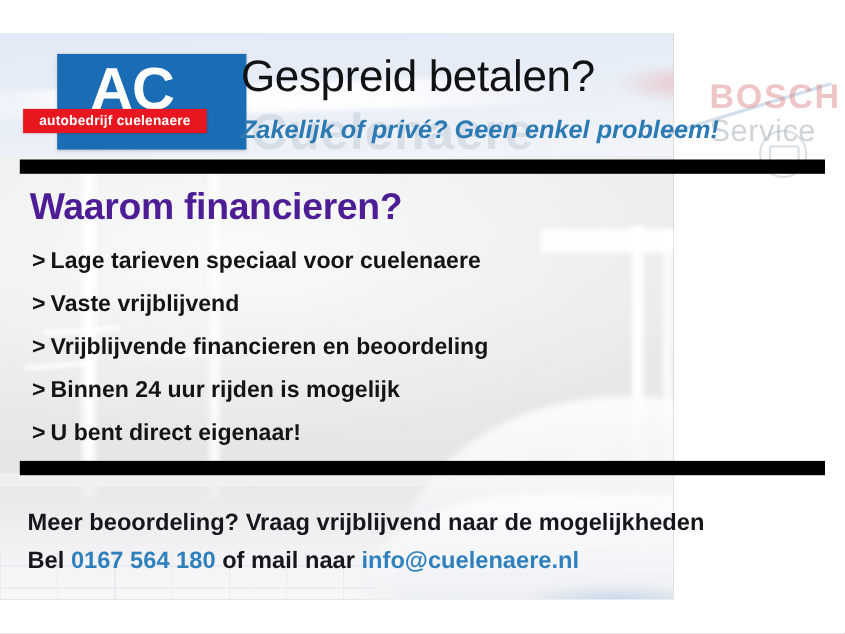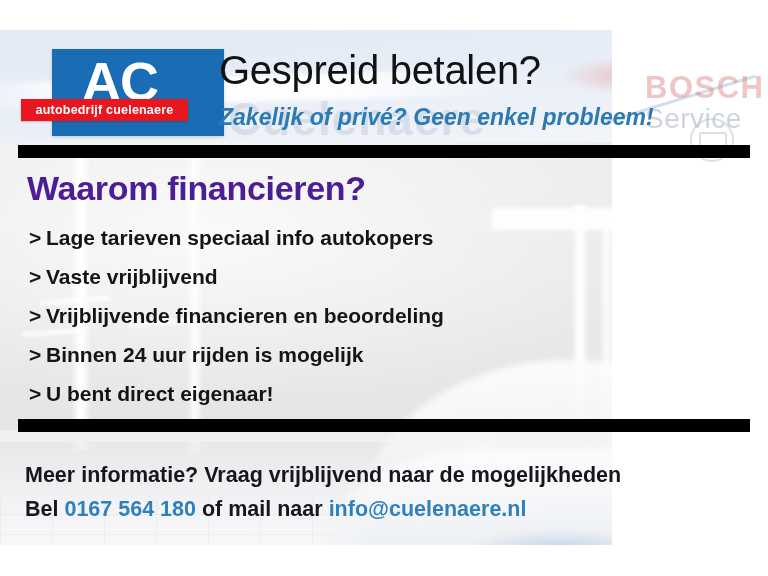--- a/index.html
+++ b/index.html
@@ -384,31 +384,31 @@
   </div>
 
   <div class="headline">Gespreid betalen?</div>
   <div class="subheadline">Zakelijk of privé? Geen enkel probleem!</div>
 
   <div class="rule top-rule"></div>
 
   <div class="section-title">Waarom financieren?</div>
 
   <ul class="benefit-list">
-    <li><span class="chev">&gt;</span><span>Lage tarieven speciaal info autokopers</span></li>
+    <li><span class="chev">&gt;</span><span>Lage tarieven speciaal voor cuelenaere</span></li>
     <li><span class="chev">&gt;</span><span>Vaste vrijblijvend</span></li>
     <li><span class="chev">&gt;</span><span>Vrijblijvende financieren en beoordeling</span></li>
     <li><span class="chev">&gt;</span><span>Binnen 24 uur rijden is mogelijk</span></li>
     <li><span class="chev">&gt;</span><span>U bent direct eigenaar!</span></li>
   </ul>
 
   <div class="rule bottom-rule"></div>
 
   <div class="footer">
-    <div class="footer-line">Meer informatie? Vraag vrijblijvend naar de mogelijkheden</div>
+    <div class="footer-line">Meer beoordeling? Vraag vrijblijvend naar de mogelijkheden</div>
     <div class="footer-line">
       <span>Bel</span>
       <span class="accent">0167 564 180</span>
       <span>of mail naar</span>
       <span class="accent">info@cuelenaere.nl</span>
     </div>
   </div>
 
   <div class="frame-top"></div>
   <div class="frame-bottom"></div>

